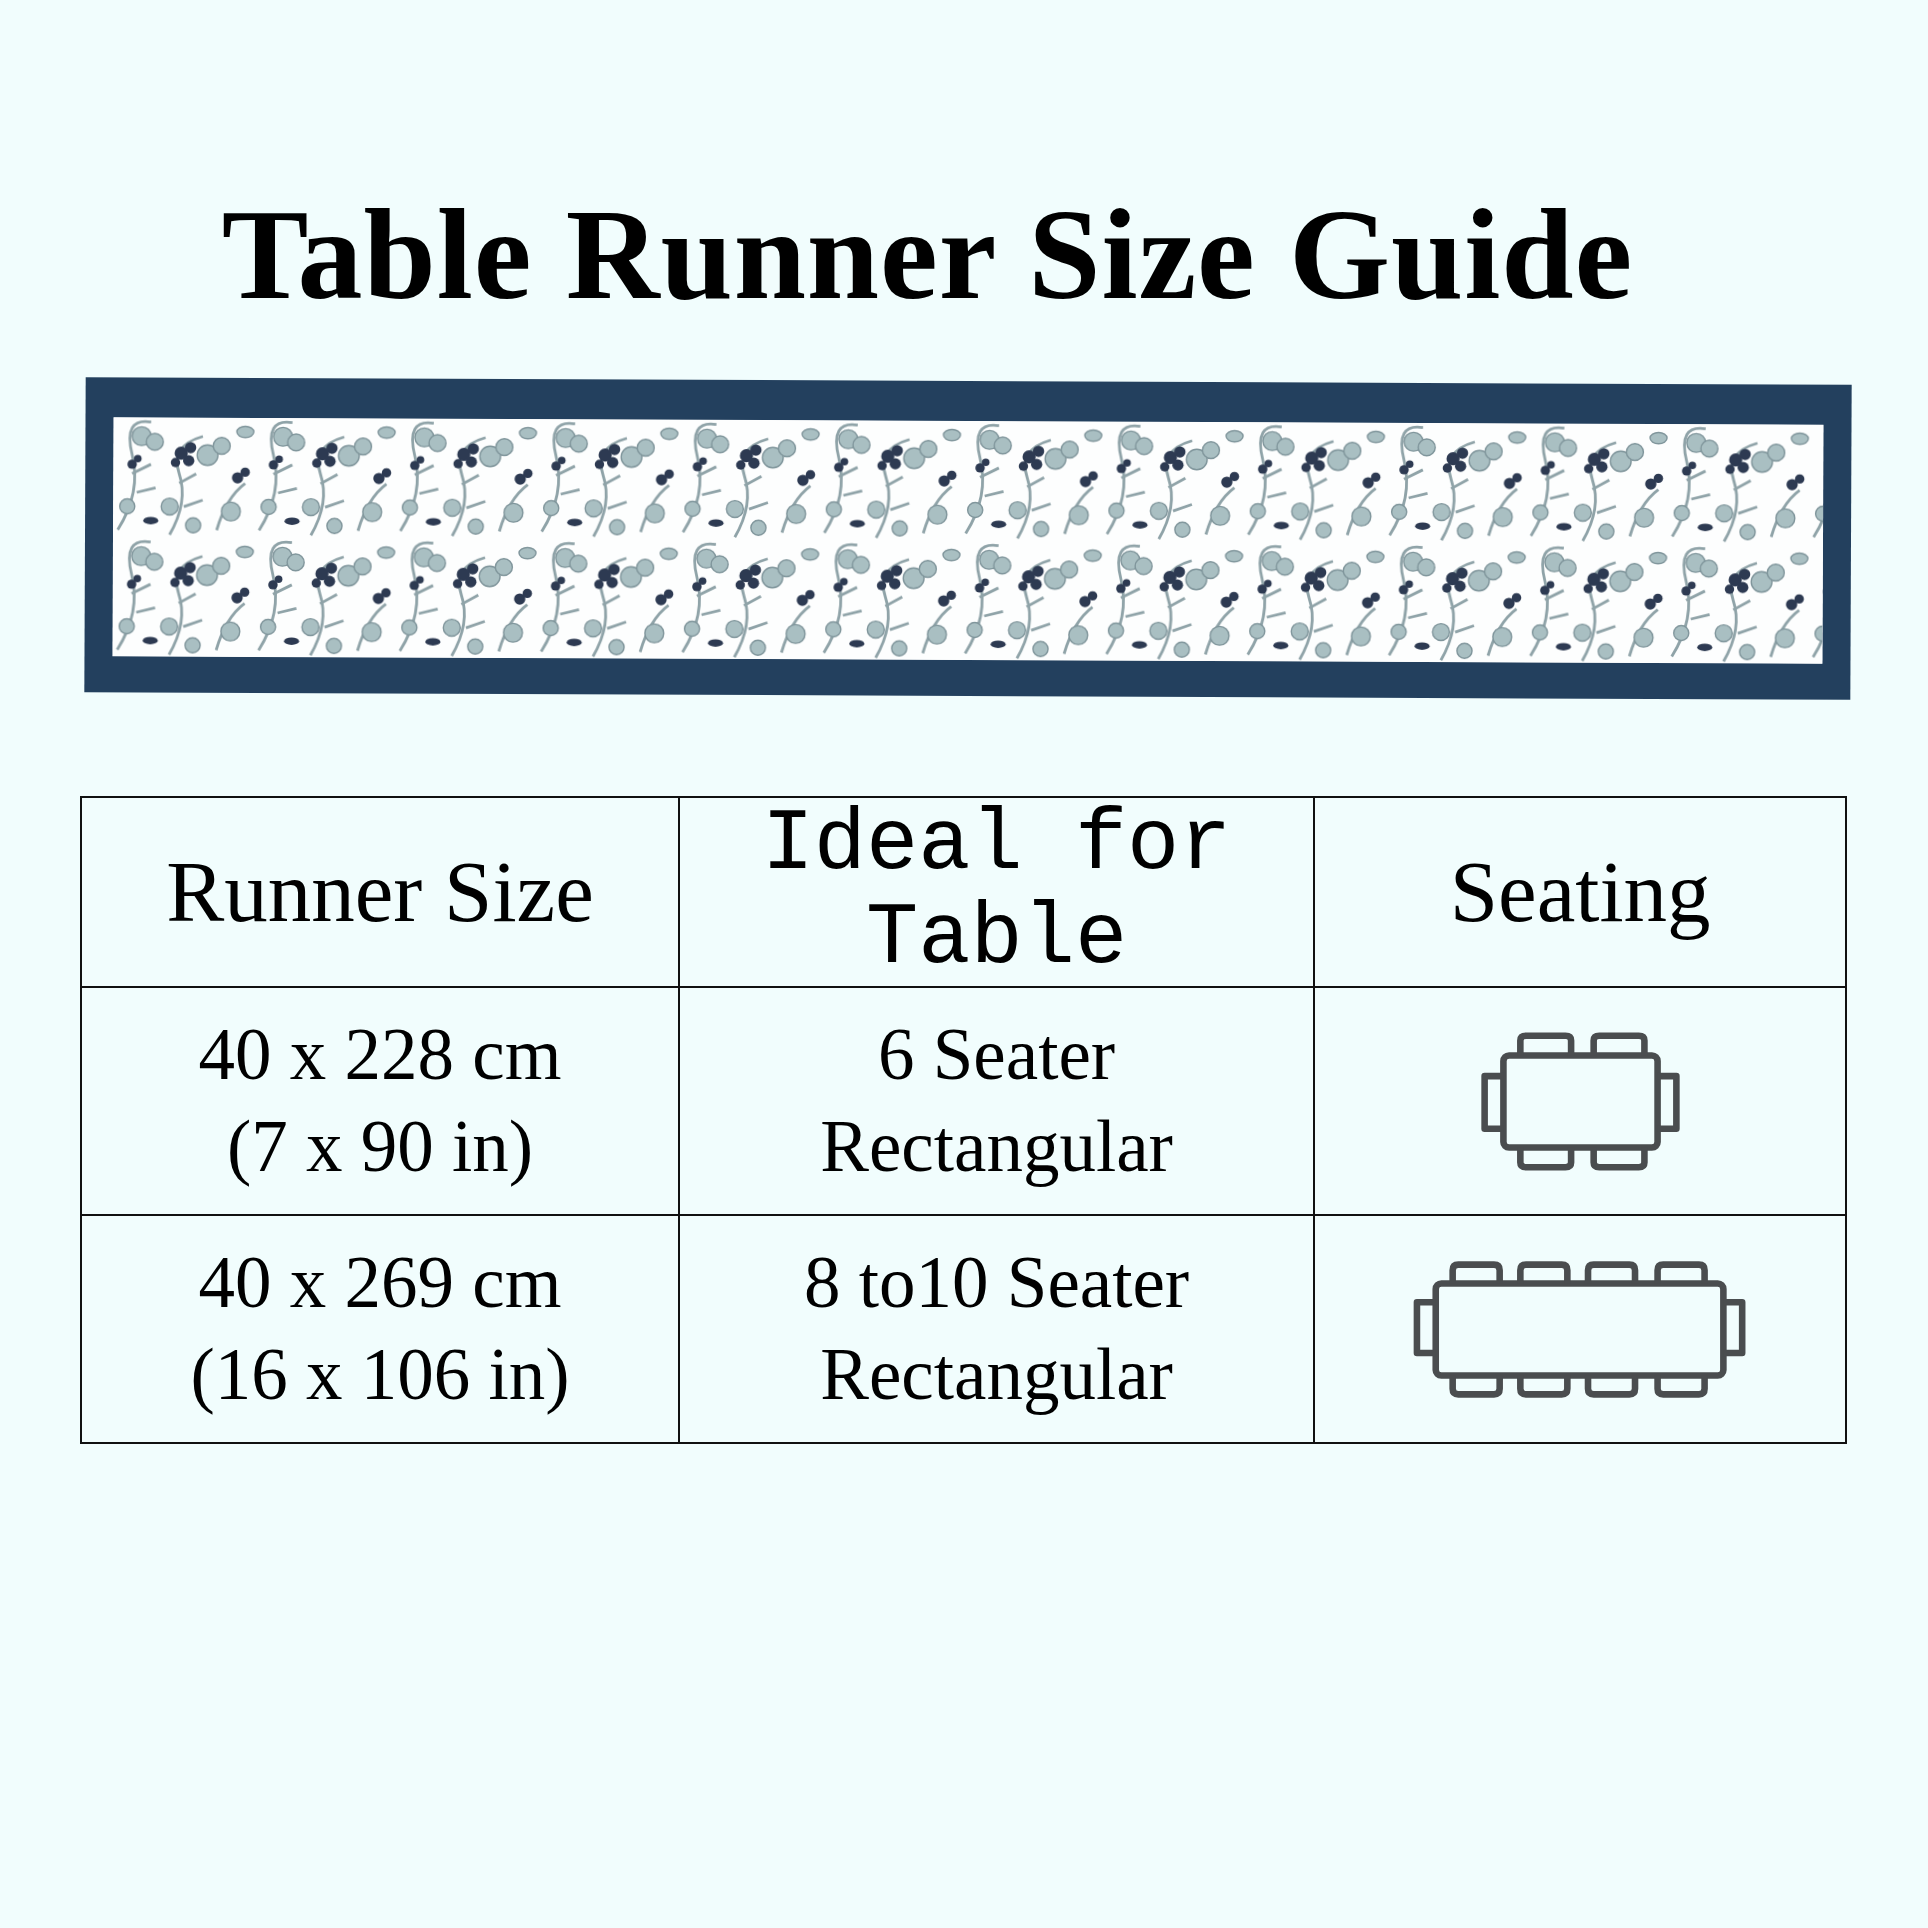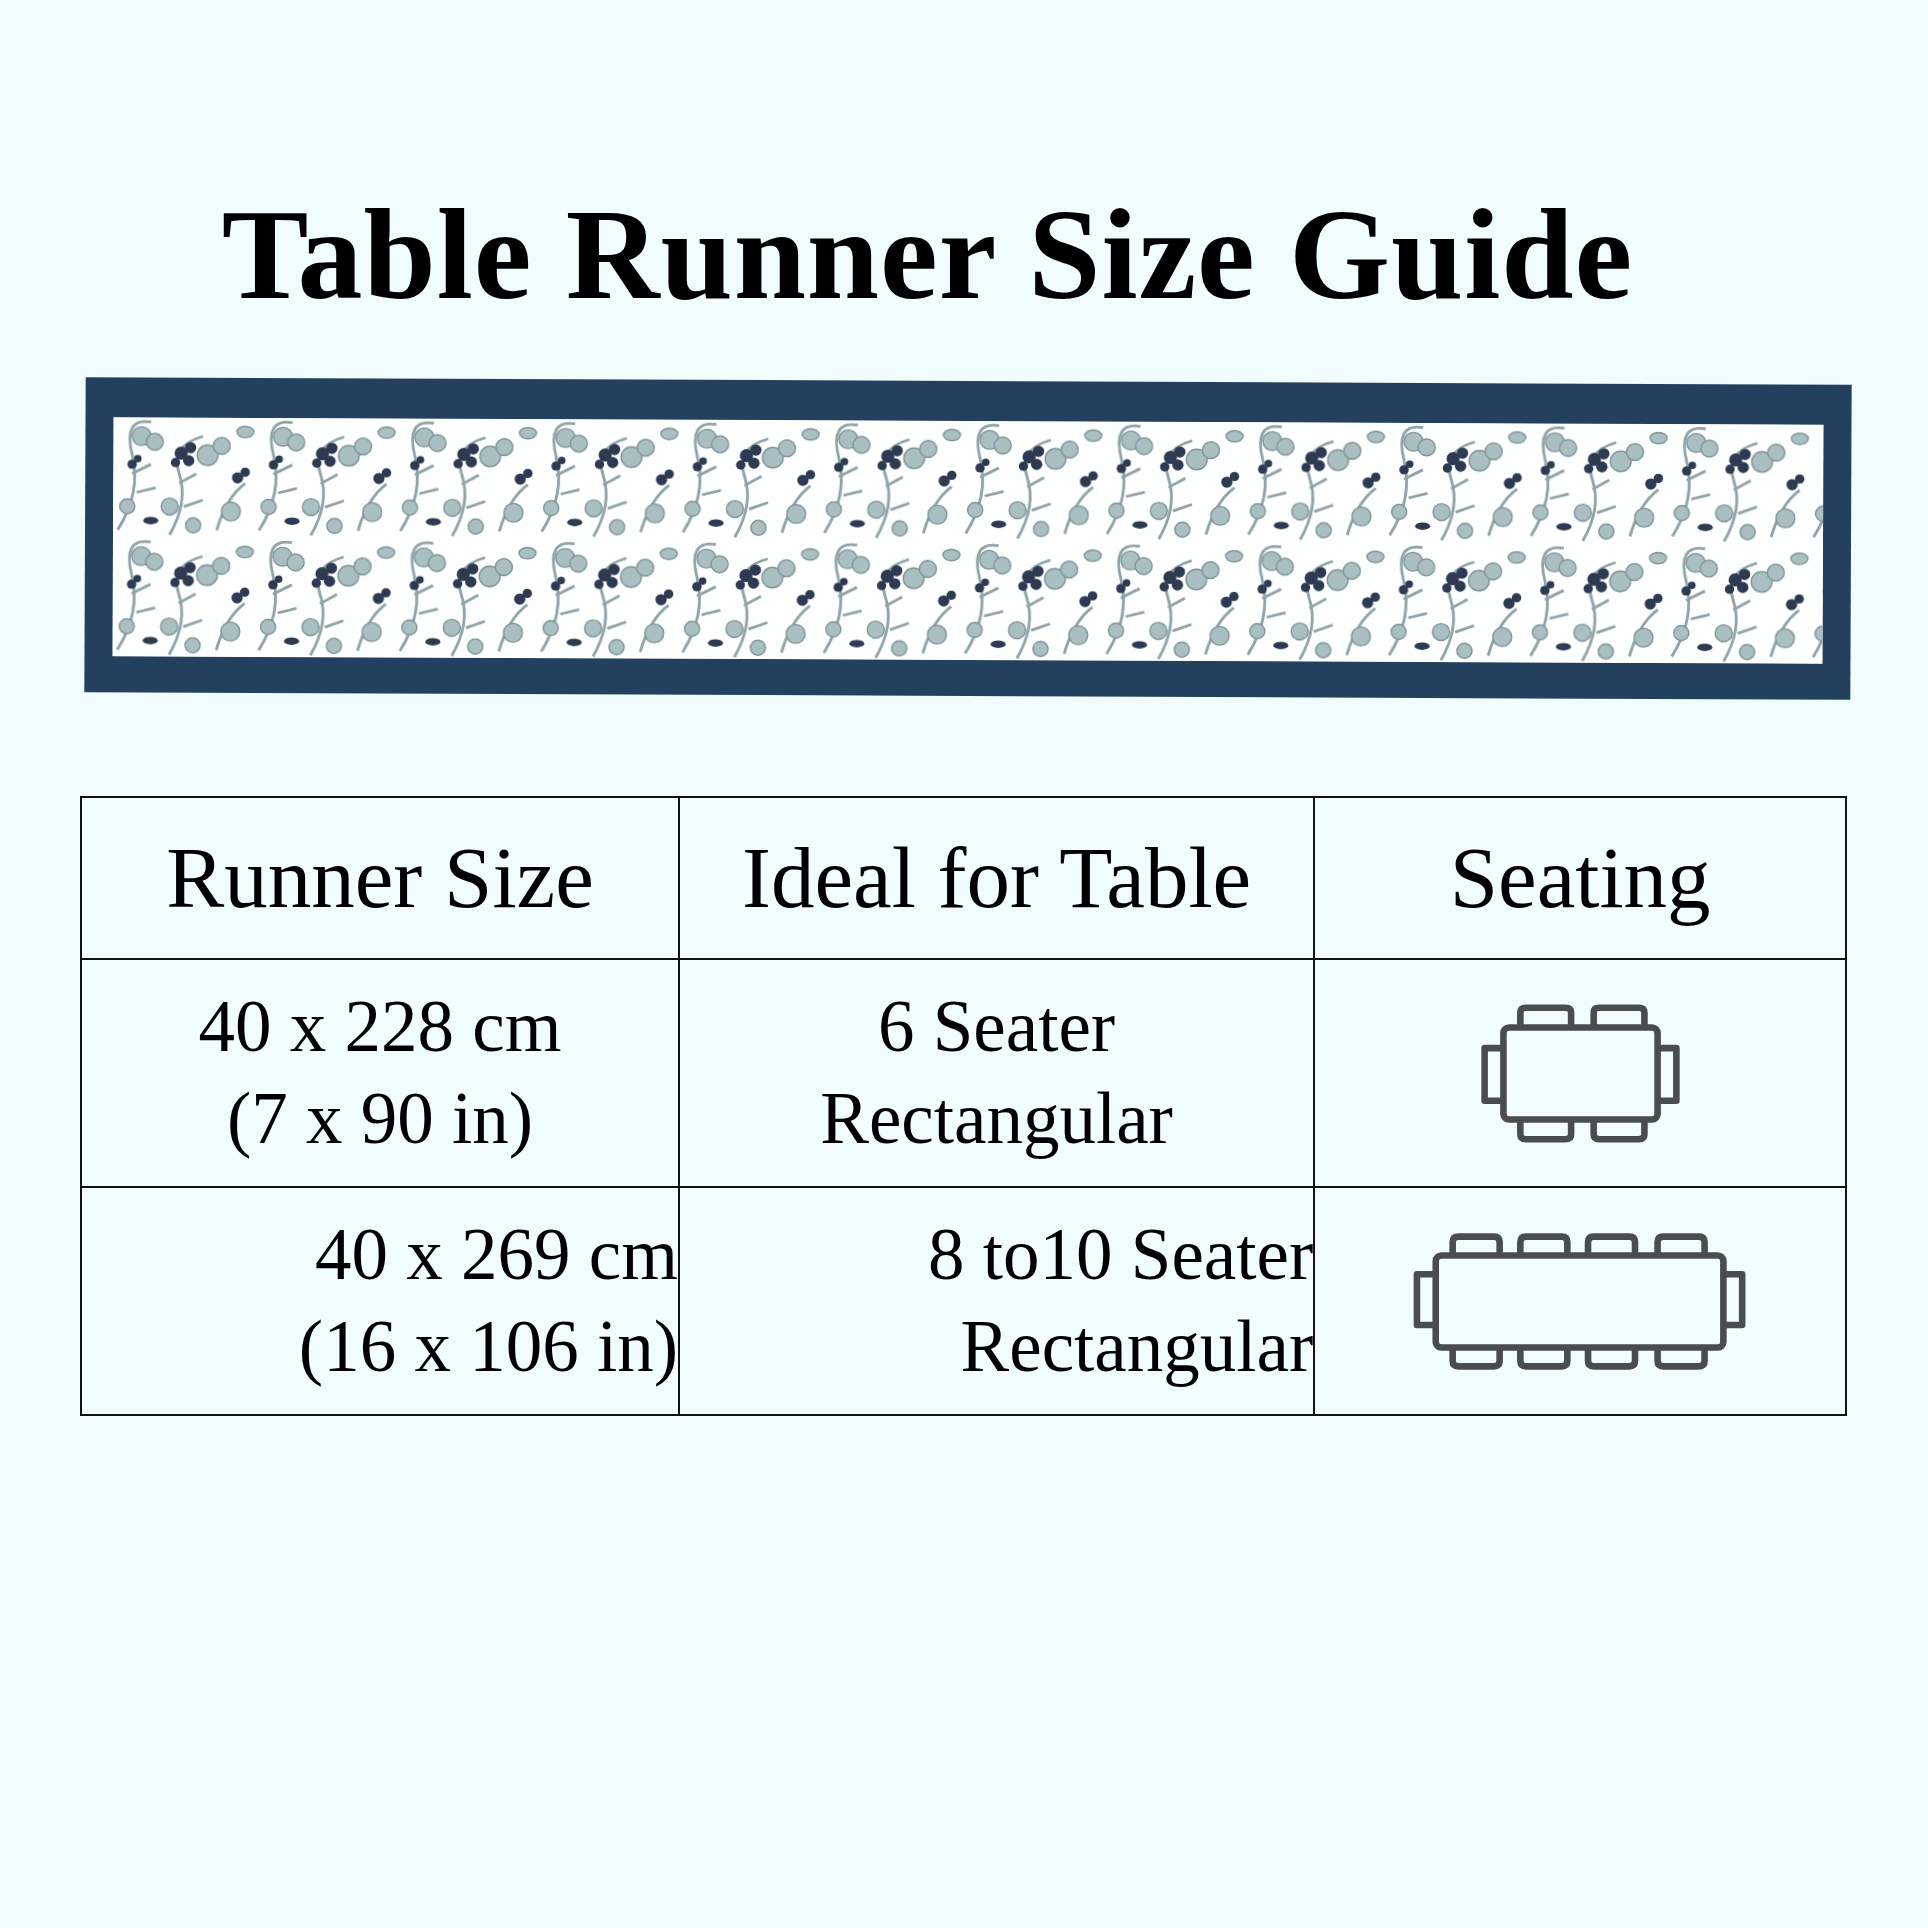--- a/index.html
+++ b/index.html
@@ -49,25 +49,25 @@
   table.guide th {
     height: 160px;
     font-size: 87px;
     line-height: 94px;
   }
   table.guide td {
     font-size: 73px;
     line-height: 92px;
   }
   .col1 { width: 576px; }
-  .col2 { width: 612px; }
+  .col2 { width: 612px; font-family: Liberation Mono, monospace; }
   .col3 { width: 512px; }
   tr.r1 td { height: 202px; }
   tr.r2 td { height: 226px; }
-  tr.r3 td { height: 226px; text-align: right; }
+  tr.r3 td { height: 226px; }
   .cell-line { display: block; }
   .icon svg { display: block; margin: 0 auto; }
 </style>
 </head>
 <body>
 
 <div class="title">Table Runner Size Guide</div>
 
 <div class="runner">
   <div class="runner-inner">

